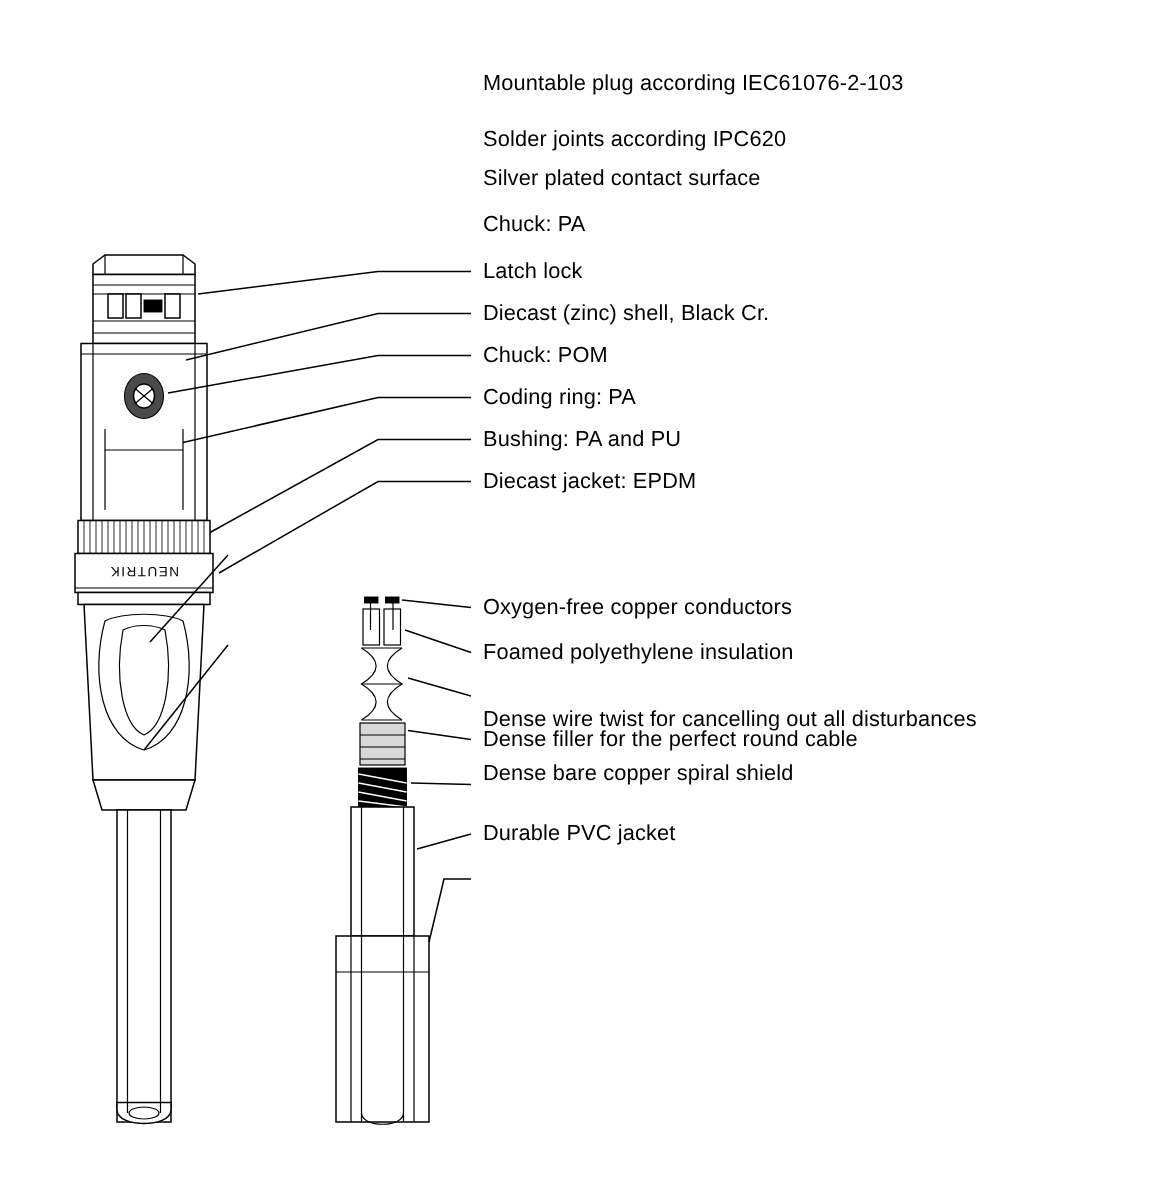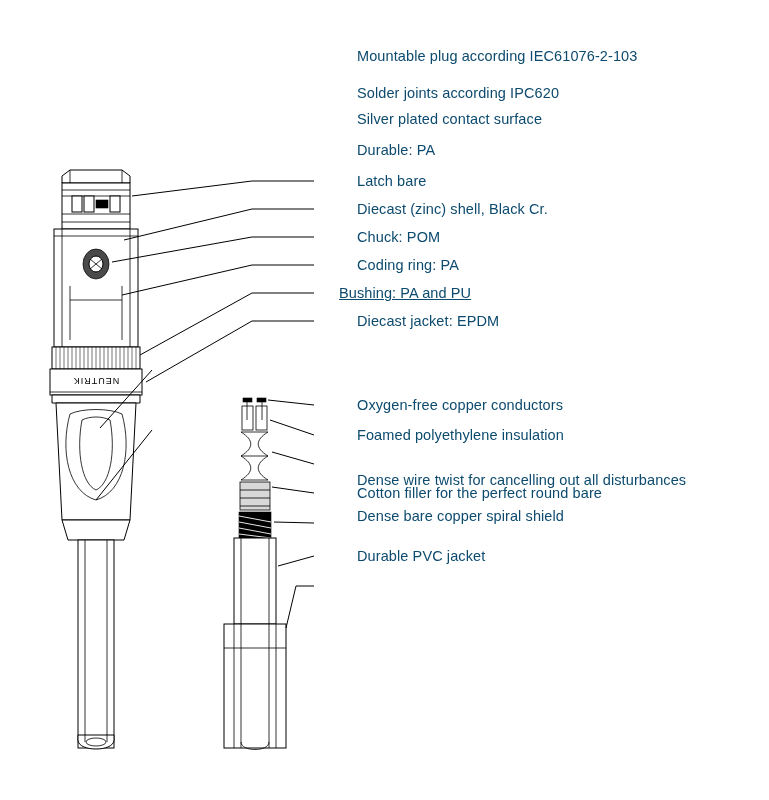--- a/index.html
+++ b/index.html
@@ -18,24 +18,23 @@
   #stage {
     position: absolute;
     left: 0; top: 0;
     width: 769px;
     height: 800px;
   }
   .label {
     position: absolute;
     font-size: 14.5px;
     line-height: 16px;
-    color: #0c4a6e;
+    color: #000000;
     white-space: nowrap;
     letter-spacing: 0.1px;
-    margin-left: 35px;
   }
   svg.art {
     position: absolute;
     left: 0; top: 0;
     width: 769px;
     height: 800px;
     overflow: visible;
   }
   .ln { stroke: #000; stroke-width: 1; fill: none; }
   .thin { stroke: #000; stroke-width: 0.8; fill: none; }
@@ -213,29 +212,29 @@
       <path class="ln" d="M314,493 L272,487"></path>
       <path class="ln" d="M314,523 L274,522"></path>
       <path class="ln" d="M314,556 L278,566"></path>
       <path class="ln" d="M314,586 L296,586 L286,628"></path>
     </g>
   </svg>
 
   <div class="label" style="left:322px; top:48px;">Mountable plug according IEC61076-2-103</div>
   <div class="label" style="left:322px; top:85px;">Solder joints according IPC620</div>
   <div class="label" style="left:322px; top:111px;text-align:center;">Silver plated contact surface</div>
-  <div class="label" style="left:322px; top:142px;">Durable: PA</div>
-
-  <div class="label" style="left:322px; top:173px;">Latch bare</div>
+  <div class="label" style="left:322px; top:142px;">Chuck: PA</div>
+
+  <div class="label" style="left:322px; top:173px;">Latch lock</div>
   <div class="label" style="left:322px; top:201px;">Diecast (zinc) shell, Black Cr.</div>
   <div class="label" style="left:322px; top:229px;">Chuck: POM</div>
   <div class="label" style="left:322px; top:257px;">Coding ring: PA</div>
-  <div class="label" style="left:304px; top:285px;text-decoration:underline;">Bushing: PA and PU</div>
+  <div class="label" style="left:322px; top:285px;">Bushing: PA and PU</div>
   <div class="label" style="left:322px; top:313px;">Diecast jacket: EPDM</div>
 
   <div class="label" style="left:322px; top:397px;text-align:center;">Oxygen-free copper conductors</div>
   <div class="label" style="left:322px; top:427px;">Foamed polyethylene insulation</div>
   <div class="label" style="left:322px; top:472px;">Dense wire twist for cancelling out all disturbances</div>
-  <div class="label" style="left:322px; top:485px;">Cotton filler for the perfect round bare</div>
+  <div class="label" style="left:322px; top:485px;">Dense filler for the perfect round cable</div>
   <div class="label" style="left:322px; top:508px;">Dense bare copper spiral shield</div>
   <div class="label" style="left:322px; top:548px;">Durable PVC jacket</div>
 
 </div>
 
 </body></html>

